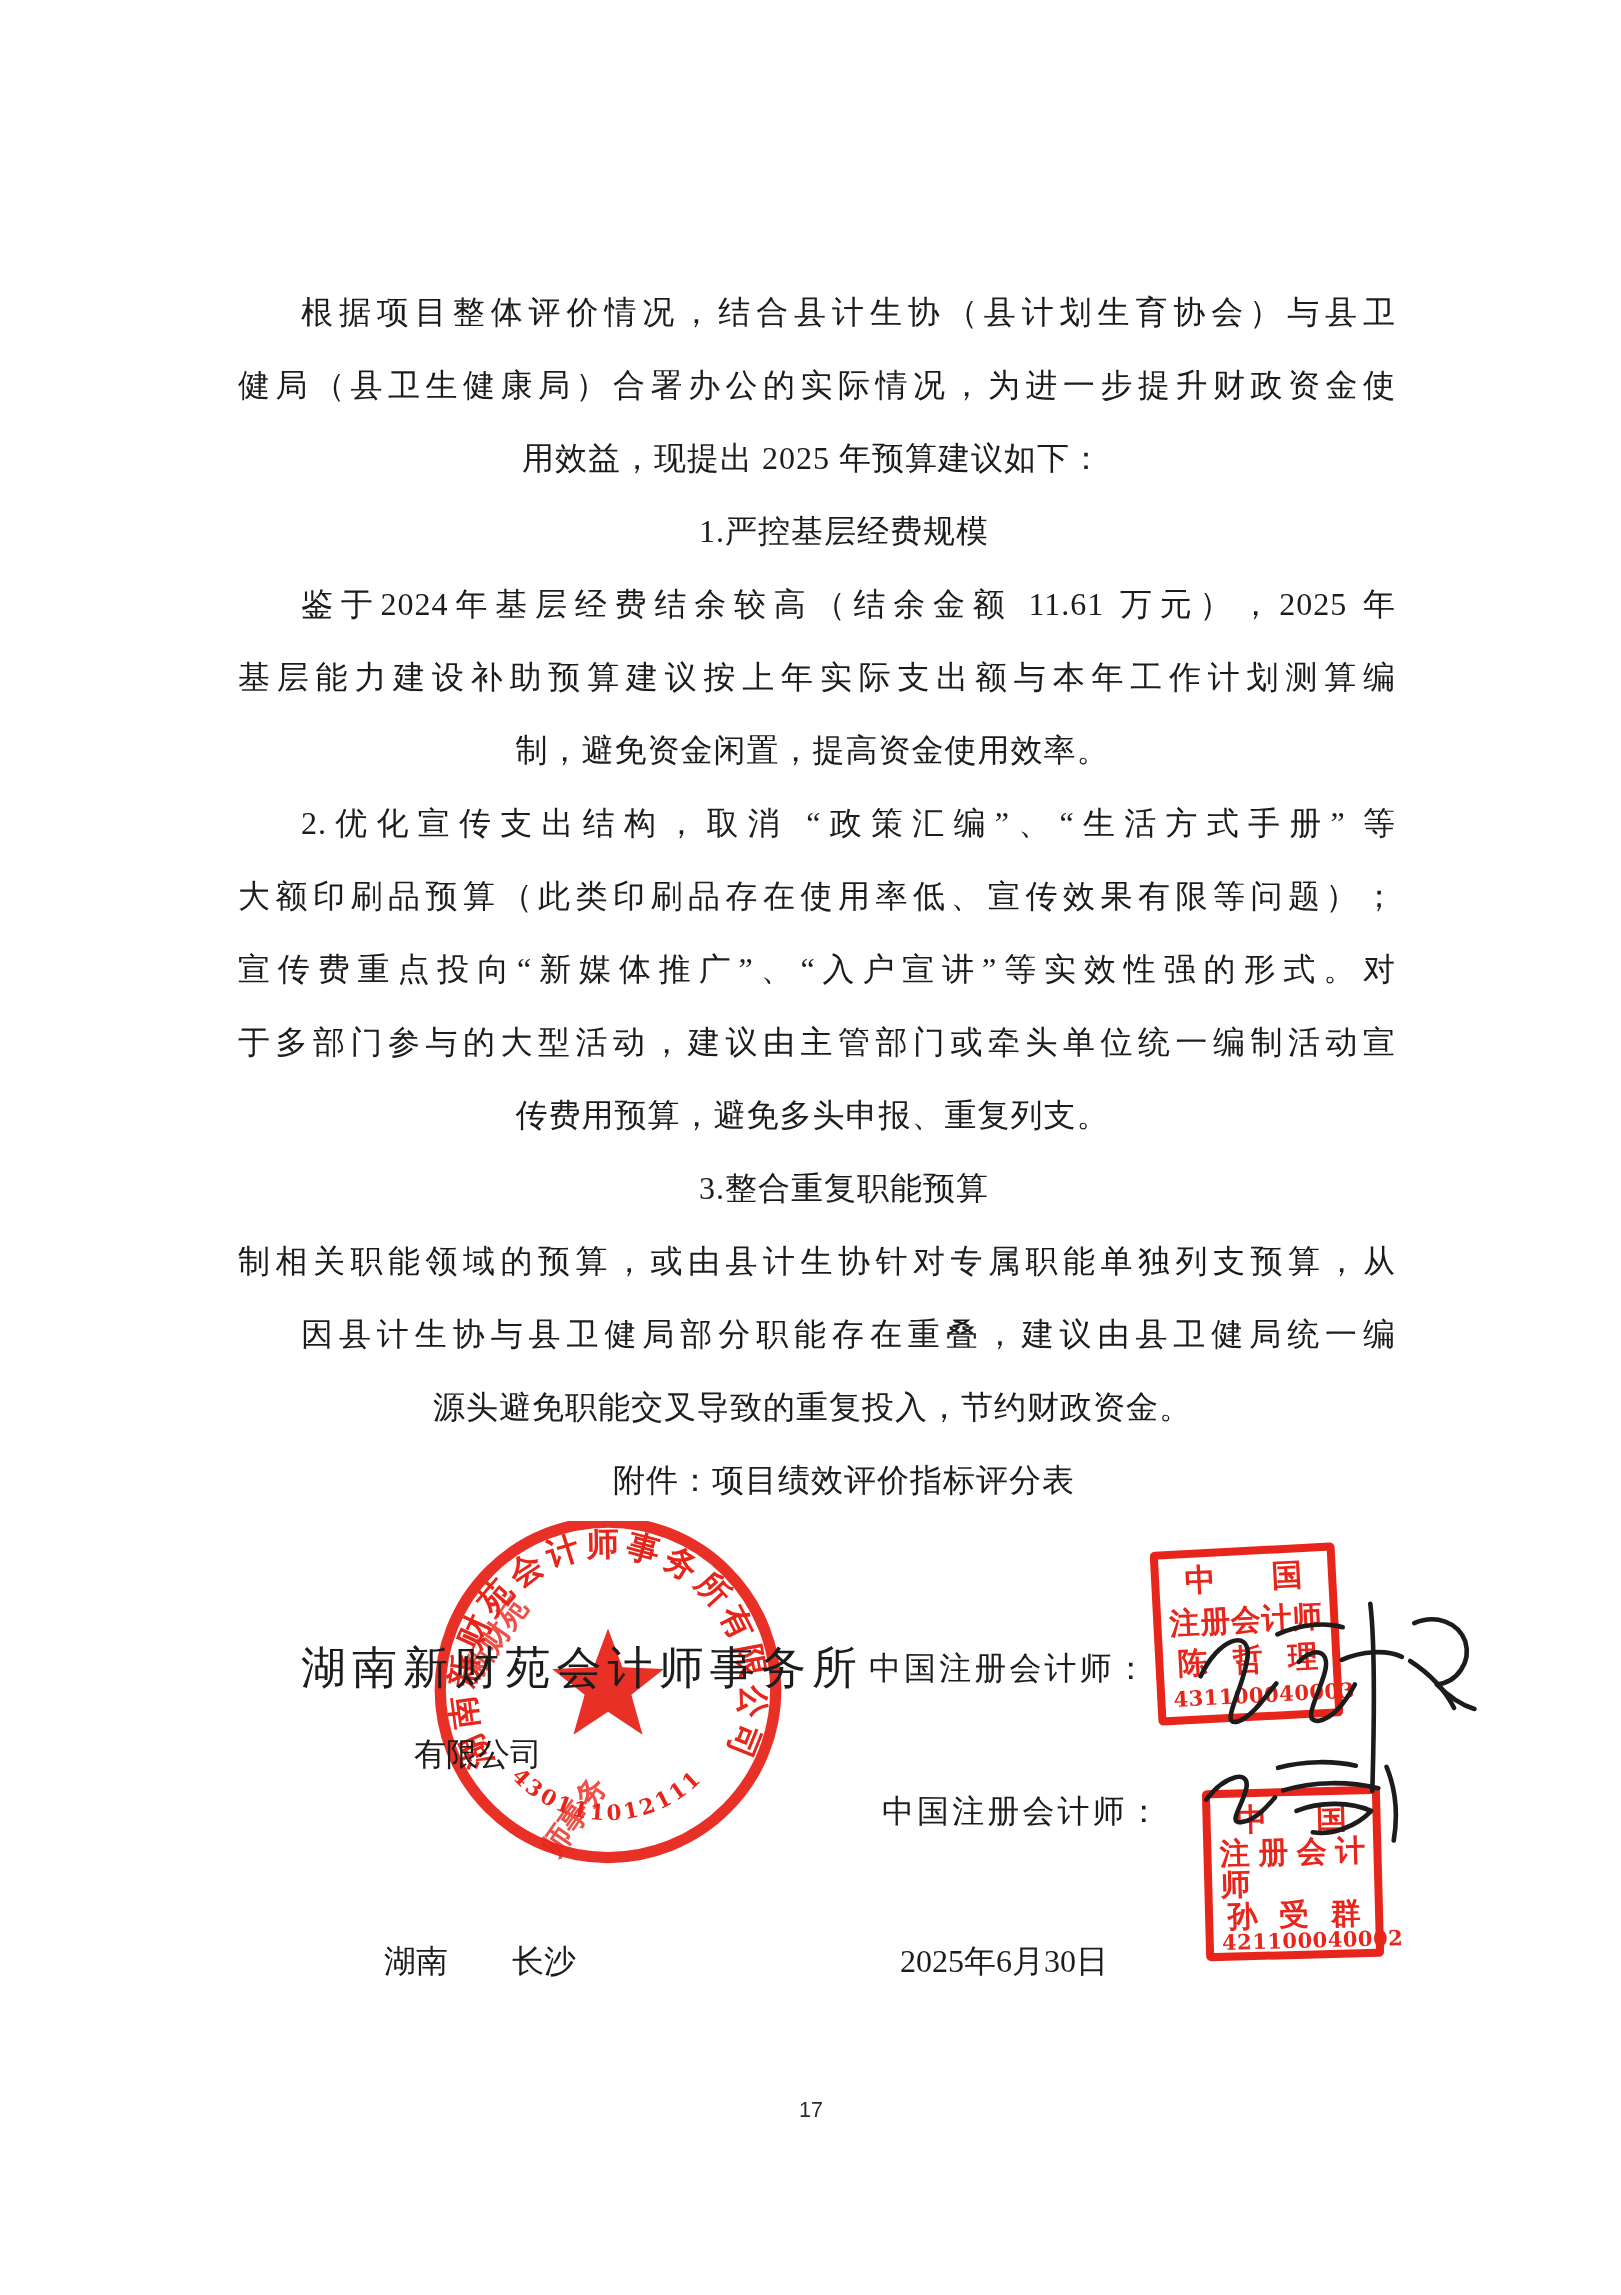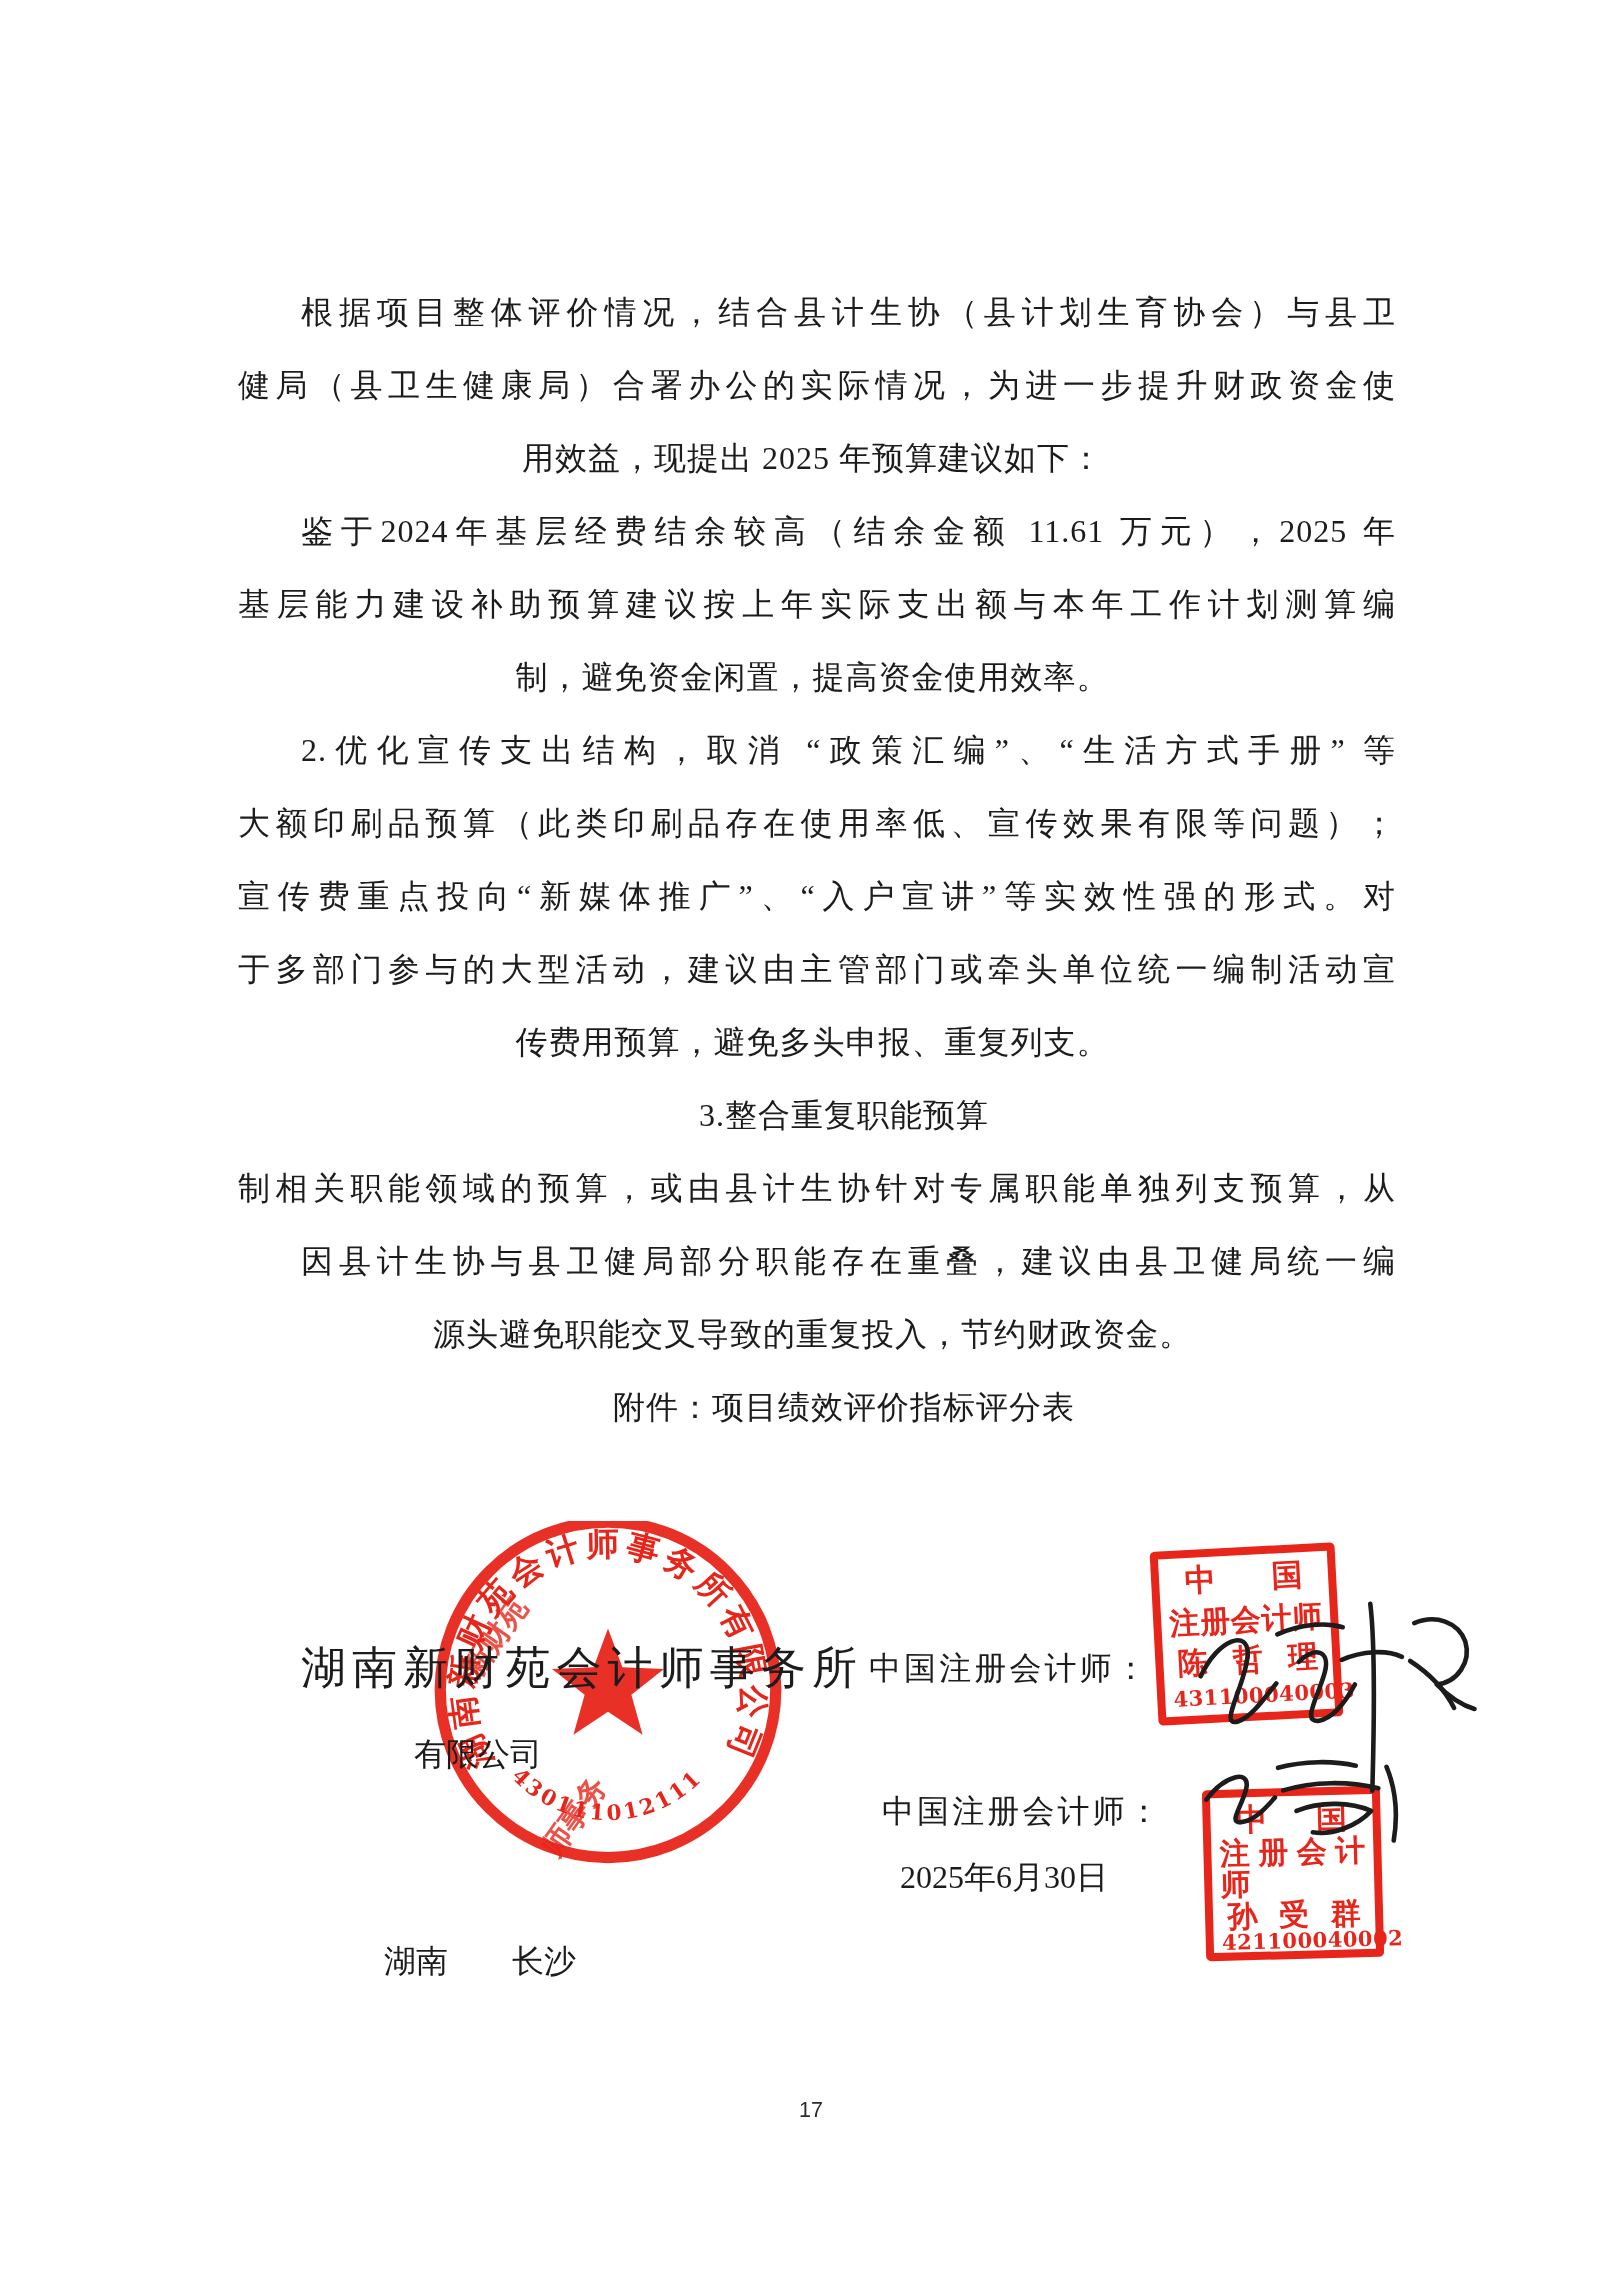--- a/index.html
+++ b/index.html
@@ -23,21 +23,21 @@
   .line.jfull{white-space:normal;text-align:justify;text-align-last:justify;margin-left:9px;}
   .line.indent{padding-left:63px;}
   .line.jfull.indent{padding-left:63px;}
   
   .sig-text{position:absolute;font-size:32px;line-height:1.2;white-space:nowrap;z-index:4;}
   #firm-line1{left:301px;top:1641px;font-size:45px;letter-spacing:6.1px;}
   #firm-line2{left:414px;top:1735px;}
   #cpa-label-1{left:869px;top:1649px;letter-spacing:3.1px;}
   #cpa-label-2{left:882px;top:1792px;letter-spacing:3.1px;}
   #place-line{left:384px;top:1942px;}
-  #date-line{left:900px;top:1858px;}
+  #date-line{left:900px;top:1942px;}
   #page-number{
     position:absolute;left:0;top:2098px;width:1622px;
     text-align:center;font-size:21.5px;font-weight:normal;
     font-family:"Liberation Sans","DejaVu Sans",sans-serif;color:#2a2a2a;
   }
   
   #round-seal{position:absolute;left:429px;top:1521px;width:358px;height:358px;z-index:2;}
   
   .cpa-stamp{
     position:absolute;box-sizing:border-box;
@@ -60,20 +60,21 @@
 </style>
 </head>
 <body>
 
 <div id="page">
 
   <div id="body-text">
     <div class="line jfull indent">根据项目整体评价情况，结合县计生协（县计划生育协会）与县卫</div>
     <div class="line jfull">健局（县卫生健康局）合署办公的实际情况，为进一步提升财政资金使</div>
     <div class="line">用效益，现提出 2025 年预算建议如下：</div>
+    <div class="line indent">1.严控基层经费规模</div>
     <div class="line jfull indent">鉴于2024年基层经费结余较高（结余金额 11.61 万元），2025 年</div>
     <div class="line jfull">基层能力建设补助预算建议按上年实际支出额与本年工作计划测算编</div>
     <div class="line">制，避免资金闲置，提高资金使用效率。</div>
     <div class="line jfull indent">2.优化宣传支出结构，取消 “政策汇编”、“生活方式手册” 等</div>
     <div class="line jfull">大额印刷品预算（此类印刷品存在使用率低、宣传效果有限等问题）；</div>
     <div class="line jfull">宣传费重点投向“新媒体推广”、“入户宣讲”等实效性强的形式。对</div>
     <div class="line jfull">于多部门参与的大型活动，建议由主管部门或牵头单位统一编制活动宣</div>
     <div class="line">传费用预算，避免多头申报、重复列支。</div>
     <div class="line indent">3.整合重复职能预算</div>
     <div class="line jfull">制相关职能领域的预算，或由县计生协针对专属职能单独列支预算，从</div>

